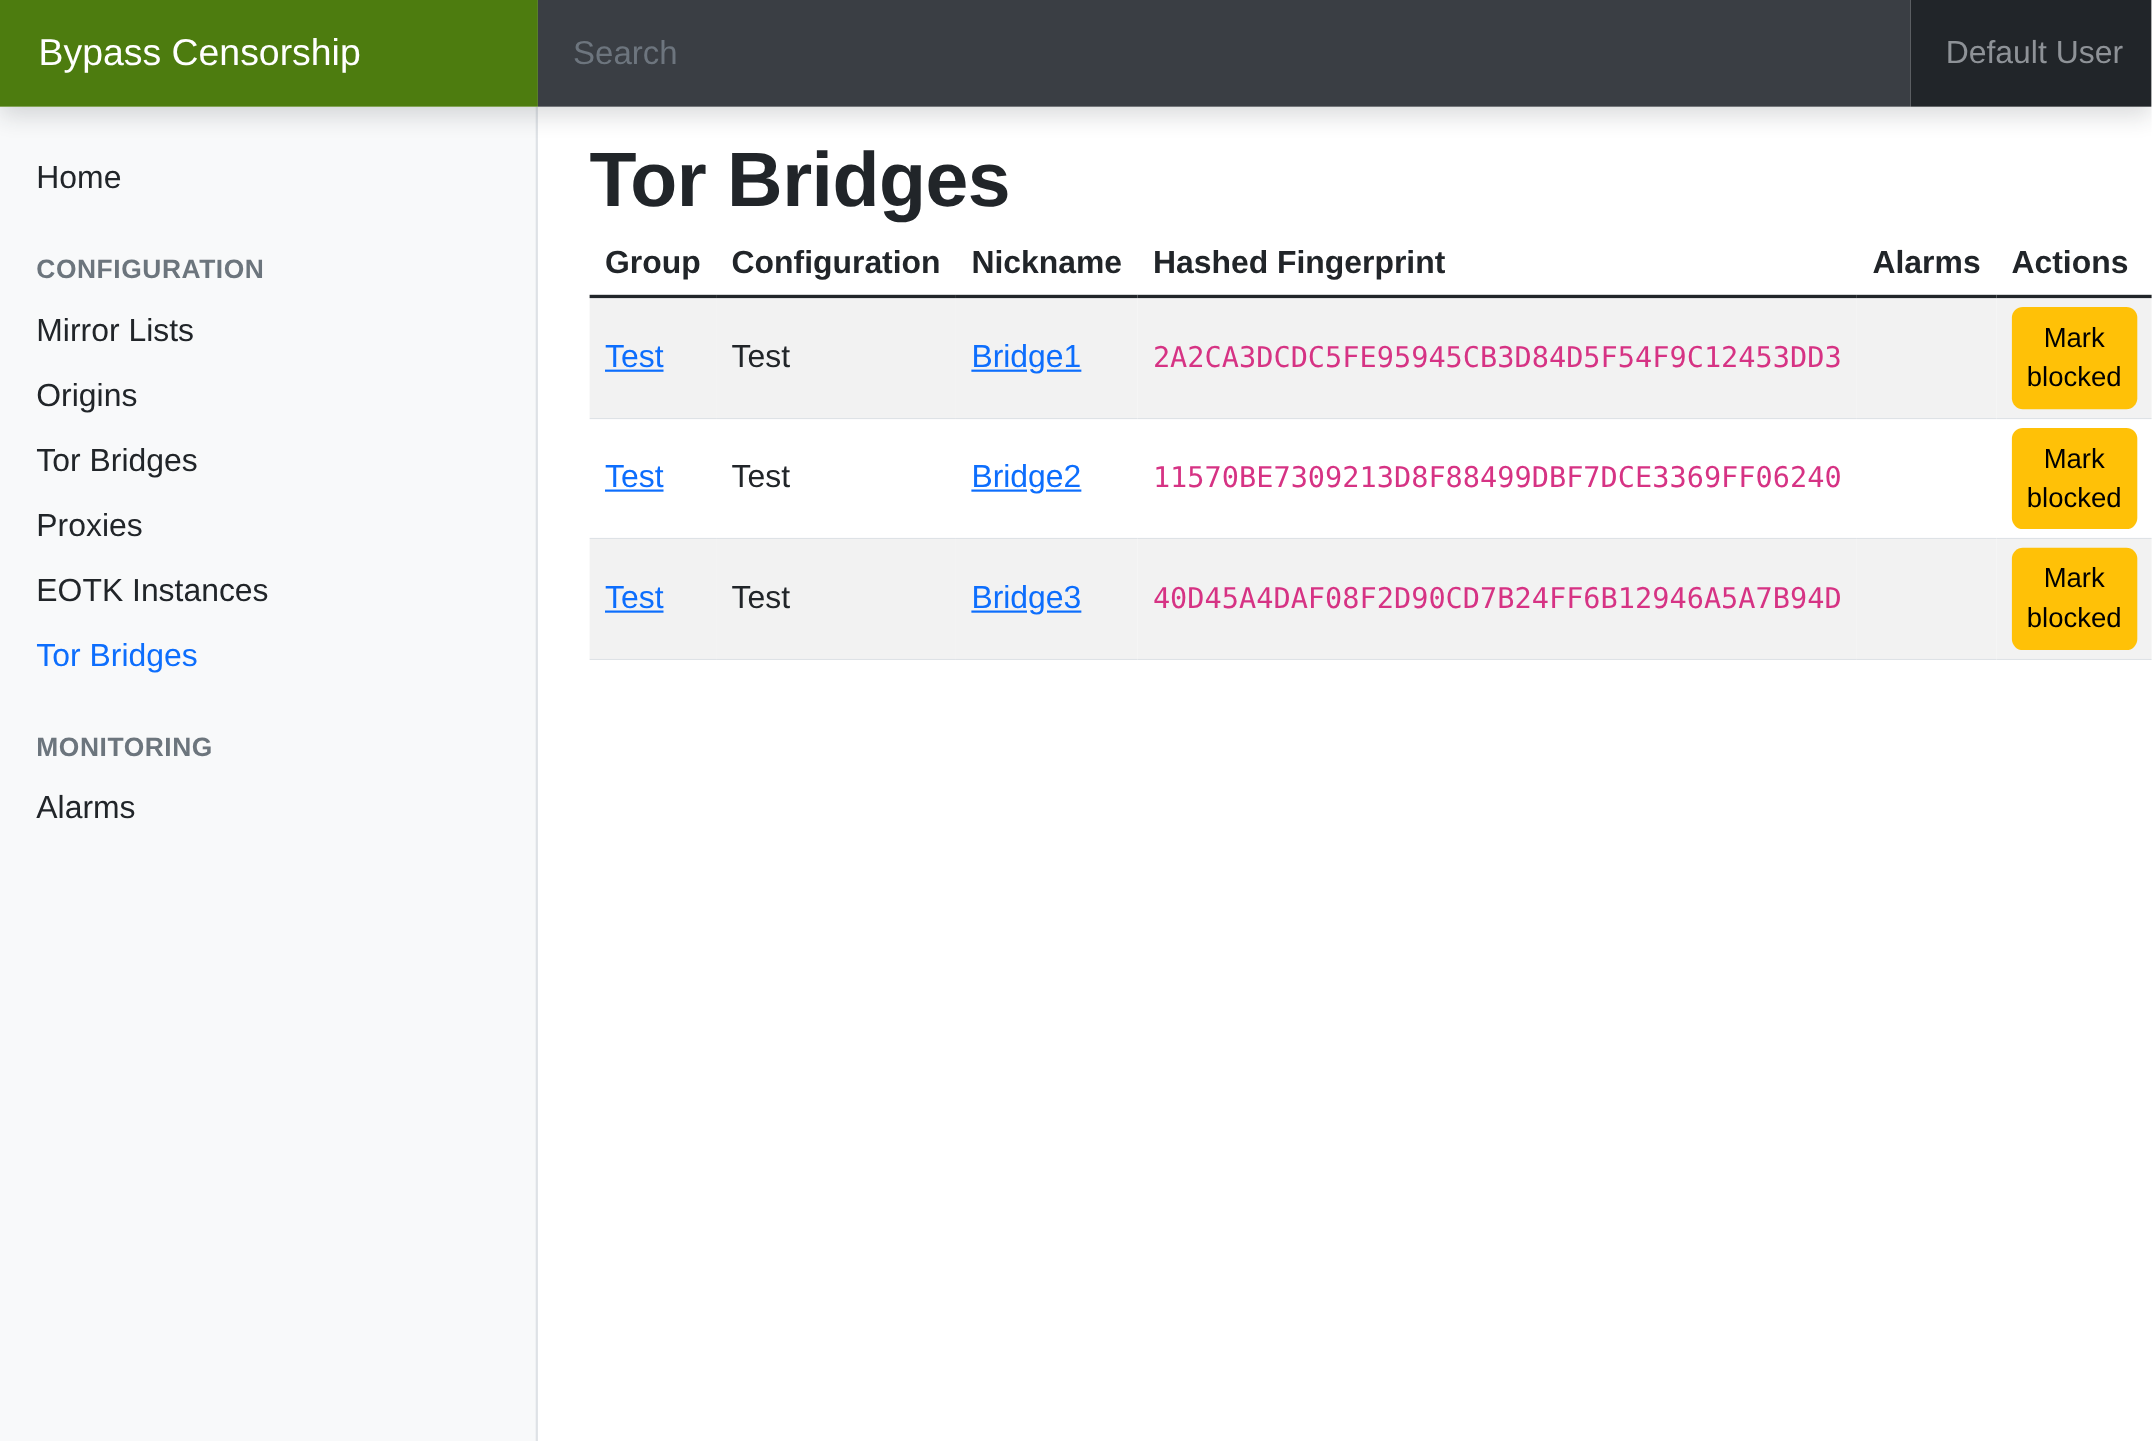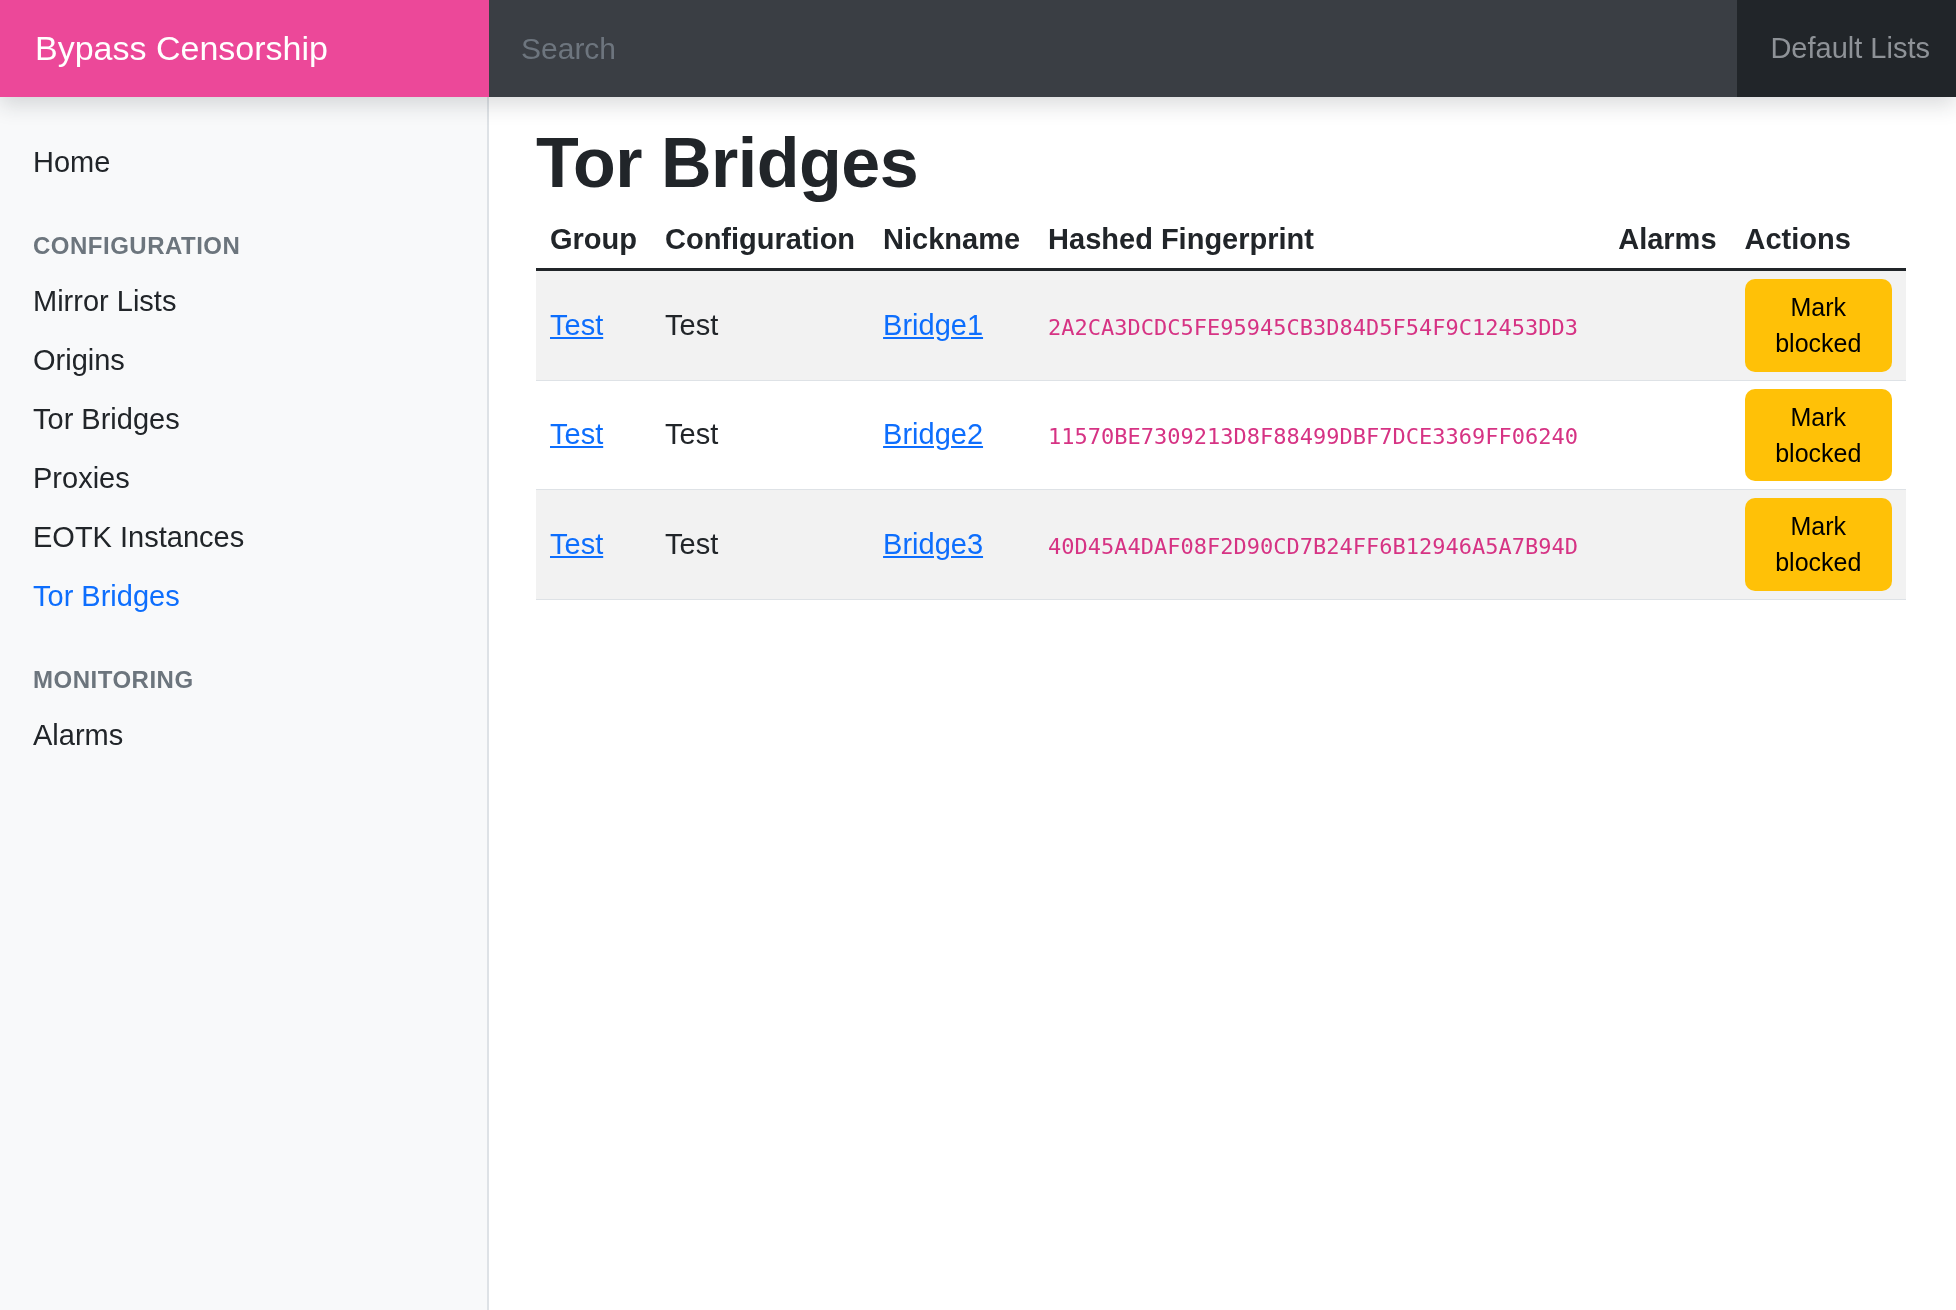--- a/index.html
+++ b/index.html
@@ -15,21 +15,21 @@
   .navbar {
     display: flex;
     height: 97px;
     position: relative;
     z-index: 10;
     box-shadow: 0 8px 20px rgba(33,37,41,0.16);
   }
   .brand {
     flex: 0 0 489px;
     width: 489px;
-    background: #ec4899;
+    background: #4d7c0f;
     color: #ffffff;
     font-size: 34px;
     display: flex;
     align-items: center;
     padding-left: 35px;
     text-decoration: none;
     cursor: pointer;
   }
   .searchwrap { flex: 1 1 auto; display: flex; border-radius: 13px; }
   .search {
@@ -111,21 +111,21 @@
   table.bridges td {
     font-size: 29px;
     padding: 8px 14px;
     border-bottom: 1px solid #dee2e6;
     vertical-align: middle;
   }
   table.bridges tbody tr:nth-child(odd) { background: #f2f2f2; }
   a.cell-link { color: #0d6efd; text-decoration: underline; cursor: pointer; }
   code.fp {
     font-family: "DejaVu Sans Mono", monospace;
-    font-size: 22px;
+    font-size: 26px;
     color: #d63384;
     white-space: nowrap;
   }
   button.btn-warning {
     display: block;
     width: 100%;
     background: #ffc107;
     color: #000000;
     border: 0;
     border-radius: 10px;
@@ -140,21 +140,21 @@
 </head>
 <body>
 
 <div class="app">
 
   <header class="navbar">
     <a class="brand" href="#">Bypass Censorship</a>
     <div class="searchwrap">
       <input class="search" type="text" placeholder="Search" style="">
     </div>
-    <div class="user">Default Lists</div>
+    <div class="user">Default User</div>
   </header>
 
   <div class="shell">
 
     <nav class="sidebar" id="sidebar">
         <a href="#" class="nav-item">Home</a>
         <div class="nav-section">CONFIGURATION</div>
         <a href="#" class="nav-item">Mirror Lists</a>
         <a href="#" class="nav-item">Origins</a>
         <a href="#" class="nav-item">Tor Bridges</a>

